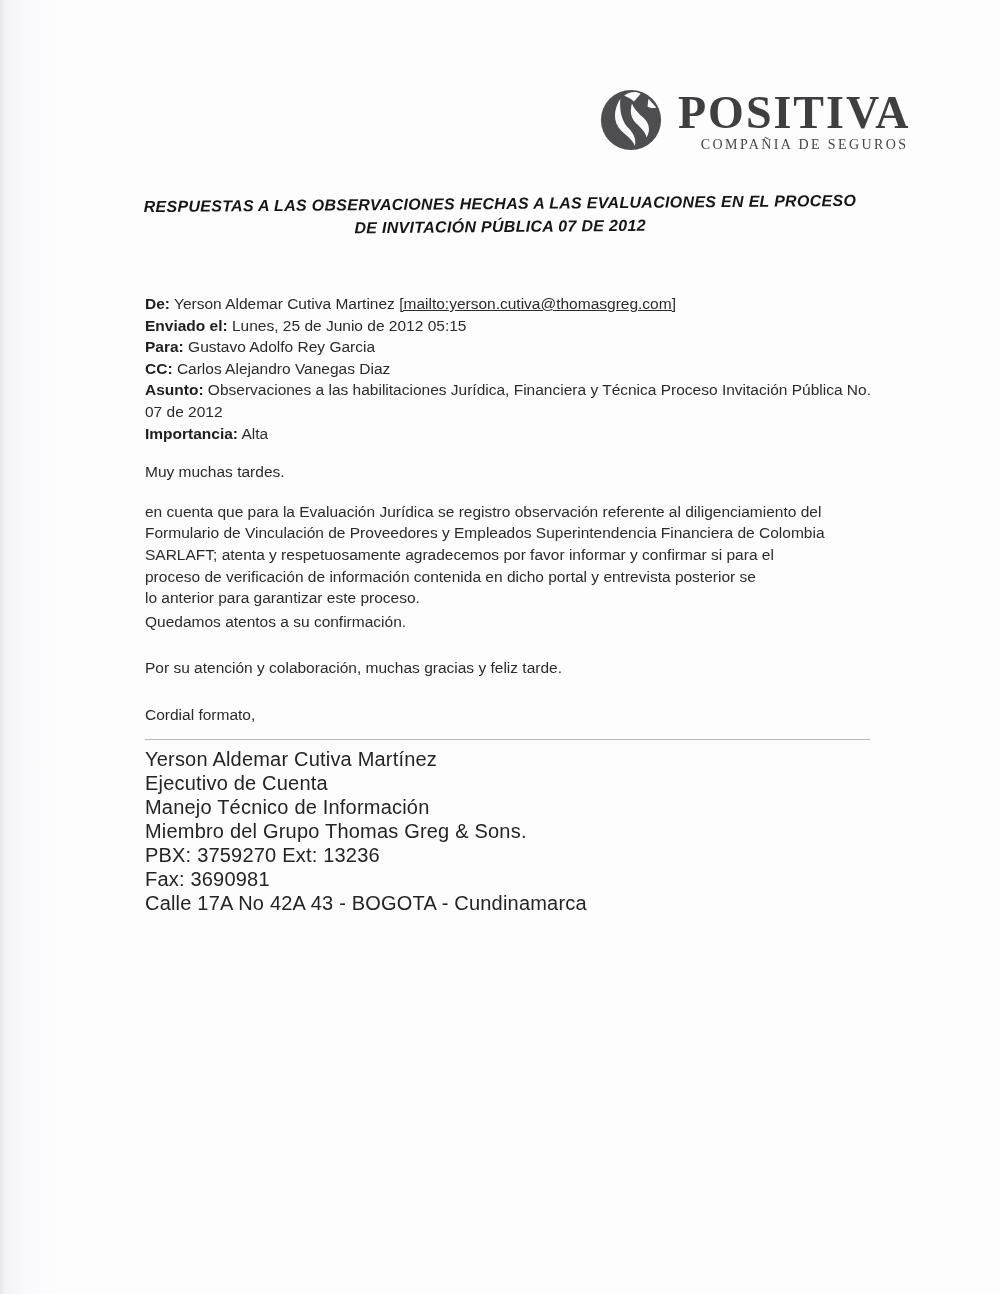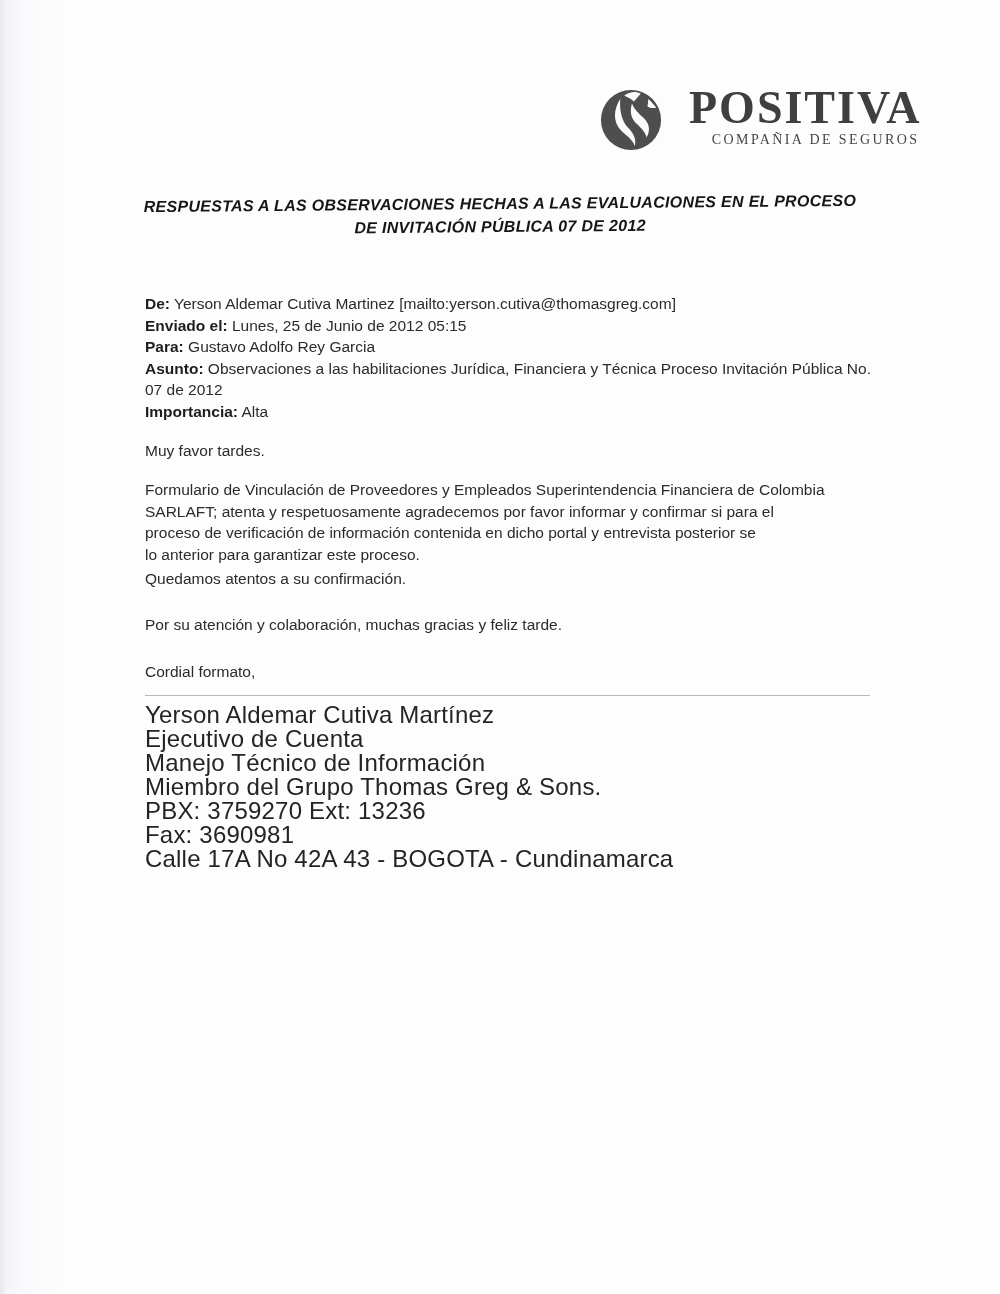--- a/index.html
+++ b/index.html
@@ -16,22 +16,22 @@
     color: #2b2b2b;
     background:
       linear-gradient(90deg, #e7e7ea 0px, #f4f4f7 6px, #fafafc 26px, #fdfdfe 60px, #fdfdfe 100%);
   }
   
   .logo {
     position: absolute;
     top: 85px;
     left: 598px;
     display: flex;
-    align-items: flex-start;
-    gap: 25px;
+    align-items: center;
+    gap: 14px;
   }
   .logo-emblem { margin-top: 2px; }
   .logo-text { display: flex; flex-direction: column; align-items: center; }
   .logo-name {
     font-family: "Liberation Serif", serif;
     font-weight: 600;
     font-size: 46px;
     line-height: 46px;
     letter-spacing: 2px;
     color: #3f3f42;
@@ -69,35 +69,36 @@
     font-size: 15.5px;
     line-height: 21.6px;
   }
   .question-label {
     font-weight: bold;
     color: #1e1e1e;
     margin-bottom: 17px;
   }
   .hdr-row b { color: #1e1e1e; }
   .link {
+    text-decoration: underline;
     color: #2b2b2b;
     cursor: pointer;
   }
   .greeting { margin-top: 17px; }
   .paragraph { margin-top: 18px; }
   .spacer-block { margin-top: 2px; }
   .spacer-block-lg { margin-top: 25px; }
   .divider {
     margin-top: 13px;
     width: 725px;
     border-top: 1.5px solid #b9b9bd;
   }
   .signature {
     margin-top: 7px;
-    font-size: 24px;
+    font-size: 20px;
     line-height: 24px;
     color: #242424;
     letter-spacing: 0.2px;
   }
 </style>
 </head>
 <body>
 
 <div class="page">
 
@@ -132,31 +133,36 @@
     </div>
     <div class="hdr-row">
       <b>Enviado el:</b>
       <span>Lunes, 25 de Junio de 2012 05:15</span>
     </div>
     <div class="hdr-row">
       <b>Para:</b>
       <span>Gustavo Adolfo Rey Garcia</span>
     </div>
     <div class="hdr-row">
+      <b>CC:</b>
+      <span>Carlos Alejandro Vanegas Diaz</span>
+    </div>
+    <div class="hdr-row">
       <b>Asunto:</b>
       <span>Observaciones a las habilitaciones Jurídica, Financiera y Técnica Proceso Invitación Pública No. 07 de 2012</span>
     </div>
     <div class="hdr-row">
       <b>Importancia:</b>
       <span>Alta</span>
     </div>
 
-    <div class="greeting">Muy favor tardes.</div>
+    <div class="greeting">Muy muchas tardes.</div>
 
     <div class="paragraph">
+        <div>en cuenta que para la Evaluación Jurídica se registro observación referente al diligenciamiento del</div>
         <div>Formulario de Vinculación de Proveedores y Empleados Superintendencia Financiera de Colombia</div>
         <div>SARLAFT; atenta y respetuosamente agradecemos por favor informar y confirmar si para el</div>
         <div>proceso de verificación de información contenida en dicho portal y entrevista posterior se</div>
         <div>lo anterior para garantizar este proceso.</div>
       </div>
 
     <div class="spacer-block">Quedamos atentos a su confirmación.</div>
 
     <div class="spacer-block-lg">Por su atención y colaboración, muchas gracias y feliz tarde.</div>
 

